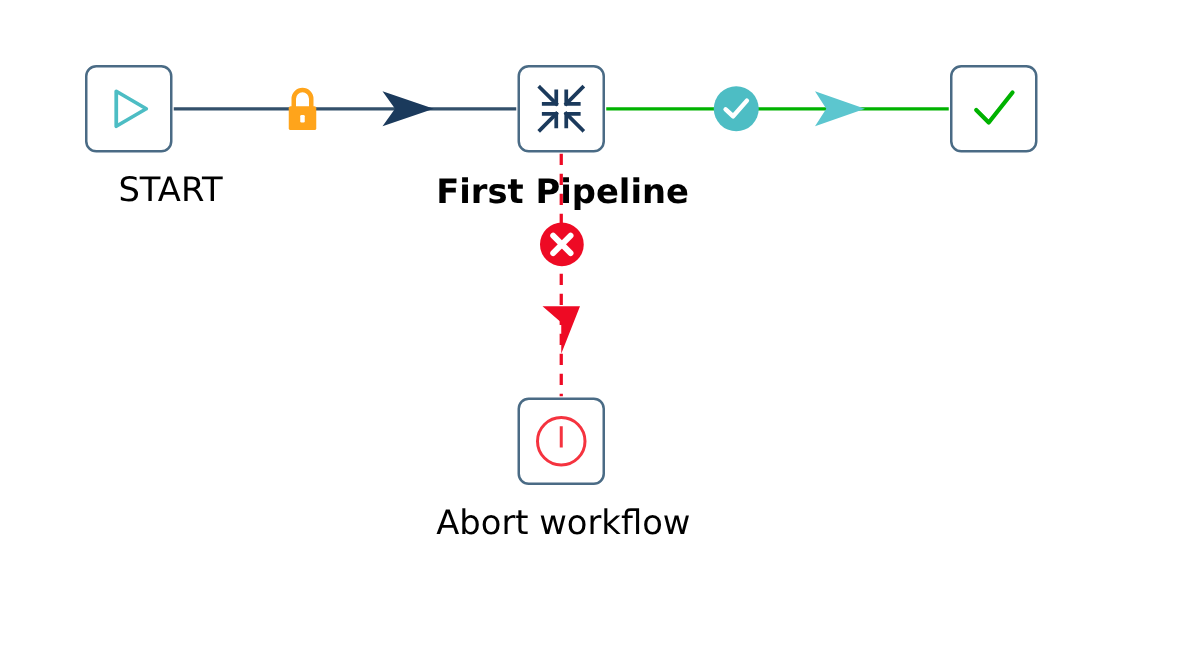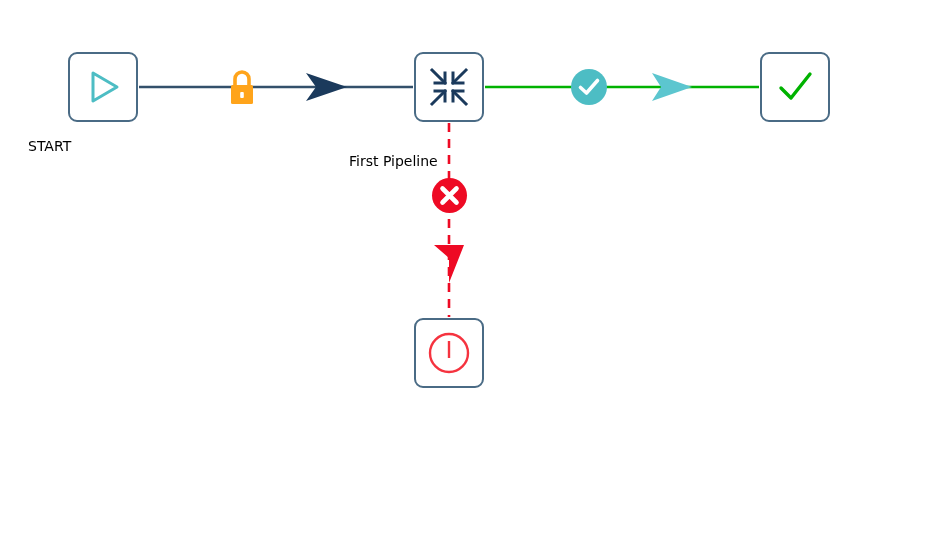--- a/index.html
+++ b/index.html
@@ -29,23 +29,23 @@
     box-sizing: border-box;
     background: #ffffff;
     border: 2px solid #4a6b85;
     border-radius: 9px;
     display: flex;
     align-items: center;
     justify-content: center;
   }
   .node-label {
     position: absolute;
-    text-align: left;
+    text-align: right;
     color: #000000;
-    font-size: 14px;
+    font-size: 27px;
     font-family: "DejaVu Sans", sans-serif;
     white-space: nowrap;
     line-height: 1;
   }
   .badge {
     position: absolute;
     display: flex;
     align-items: center;
     justify-content: center;
   }
@@ -89,34 +89,35 @@
         <path d="M 27 9 L 27 19 L 37 19"></path>
 
         <path d="M 6 40 L 19 27"></path>
         <path d="M 9 27 L 19 27 L 19 37"></path>
 
         <path d="M 40 40 L 27 27"></path>
         <path d="M 37 27 L 27 27 L 27 37"></path>
       </g>
     </svg>
   </div>
-  <div class="node-label" style="left:349px; top:154px; width:200px;">First Pipeline</div>
+  <div class="node-label" style="left:349px; top:140px; width:200px;font-weight:bold;">First Pipeline</div>
 
   <div class="node" style="left:760px; top:52px; width:70px; height:70px;">
     <svg width="46" height="46" viewBox="0 0 46 46">
       <path d="M 9 24 L 19 34 L 38 10" fill="none" stroke="#00b200" stroke-width="3.4" stroke-linecap="round" stroke-linejoin="round"></path>
     </svg>
   </div>
 
   <div class="node" style="left:414px; top:318px; width:70px; height:70px;">
     <svg width="50" height="50" viewBox="0 0 50 50">
       <circle cx="25" cy="25" r="19" fill="none" stroke="#f5333f" stroke-width="2.4"></circle>
       <line x1="25" y1="13" x2="25" y2="30" stroke="#f5333f" stroke-width="2.4" stroke-linecap="butt"></line>
     </svg>
   </div>
+  <div class="node-label" style="left:349px; top:405px; width:200px;">Abort workflow</div>
 
   <div class="badge" style="left:226px; top:66px; width:32px; height:42px;">
     <svg width="32" height="42" viewBox="0 0 32 42">
       <path d="M 9 20 L 9 13 A 7 7 0 0 1 23 13 L 23 20" fill="none" stroke="#ffa41b" stroke-width="3.6"></path>
       <rect x="5" y="19" width="22" height="19" rx="1.5" fill="#ffa41b"></rect>
       <rect x="14.2" y="26" width="3.6" height="6" rx="1" fill="#ffffff"></rect>
     </svg>
   </div>
 
   <div class="badge" style="left:570px; top:68px; width:38px; height:38px;">

